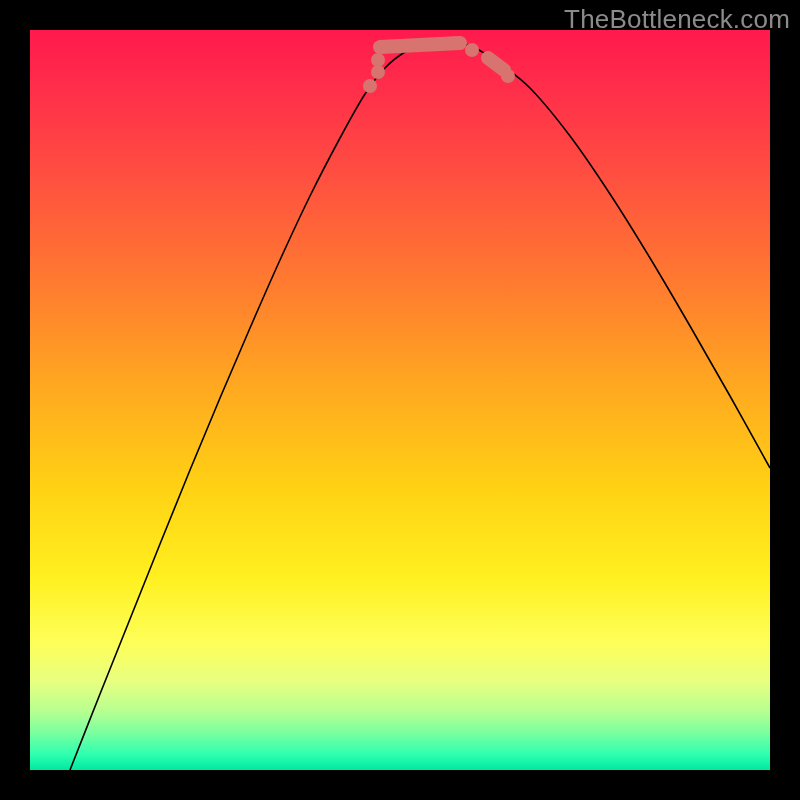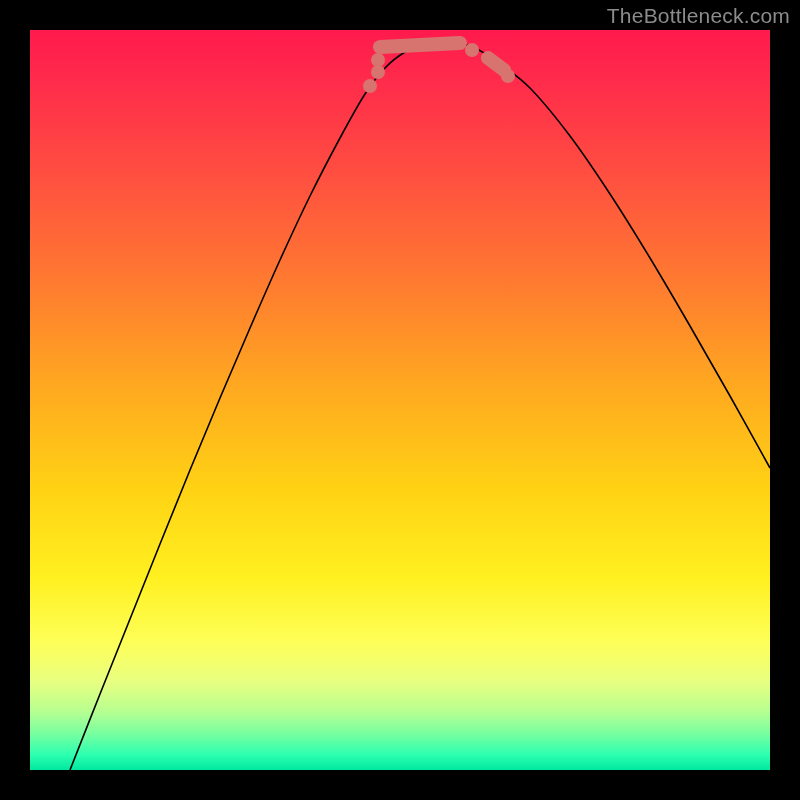--- a/index.html
+++ b/index.html
@@ -34,21 +34,21 @@
       #b8ff90 92%,
       #7affa0 95%,
       #2cffb0 98%,
       #00e8a0 100%);
   }
   .watermark {
     position: absolute;
     top: 4px;
     right: 10px;
     font-family: Arial, Helvetica, sans-serif;
-    font-size: 21px;
+    font-size: 26px;
     color: #8b8b8b;
     letter-spacing: 0.2px;
     user-select: none;
   }
   svg.curve {
     position: absolute;
     left: 0;
     top: 0;
     width: 740px;
     height: 740px;

